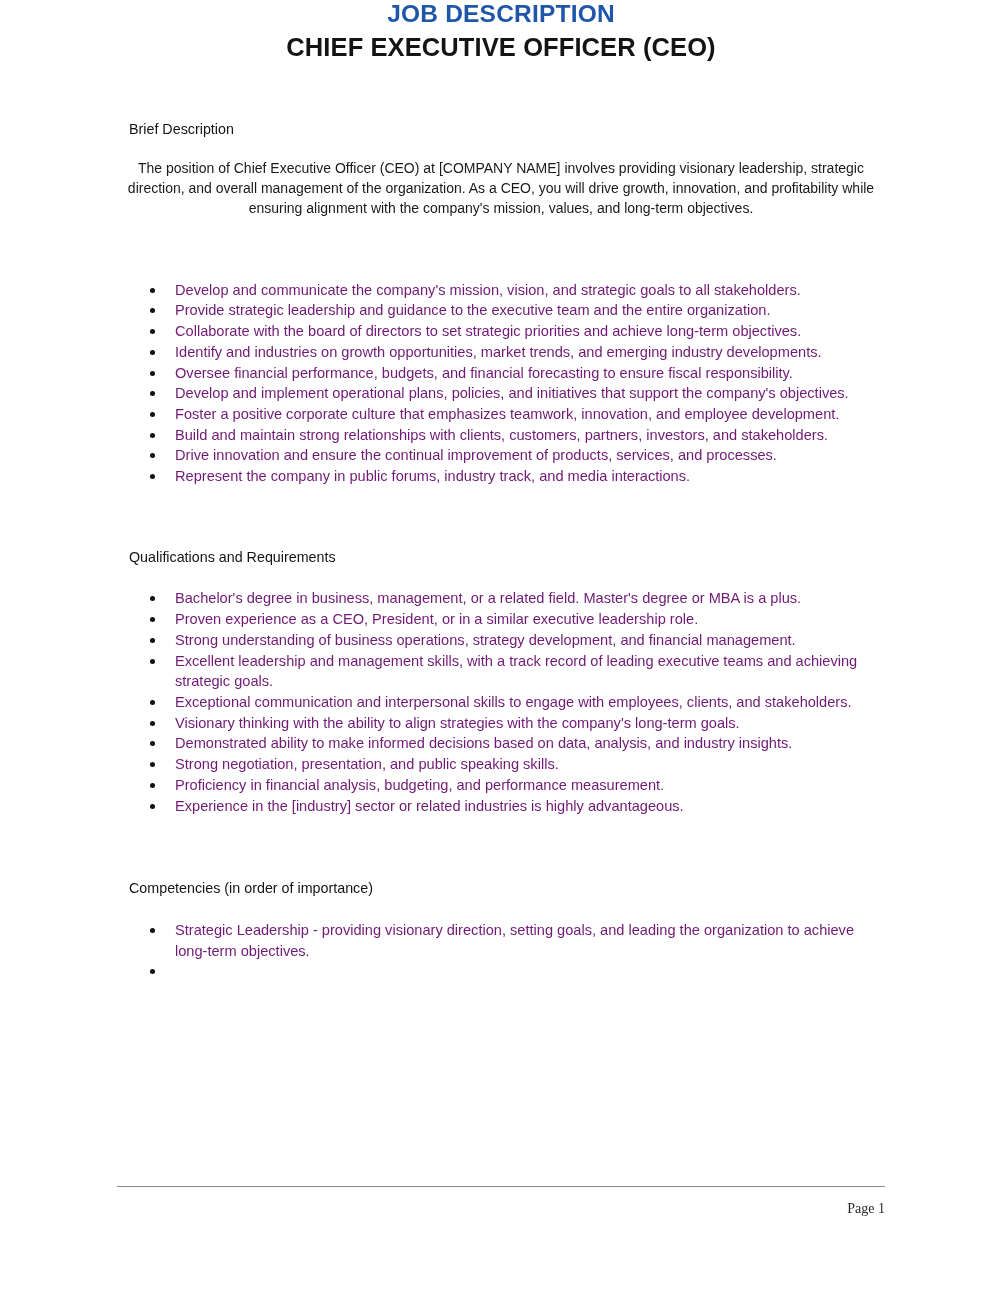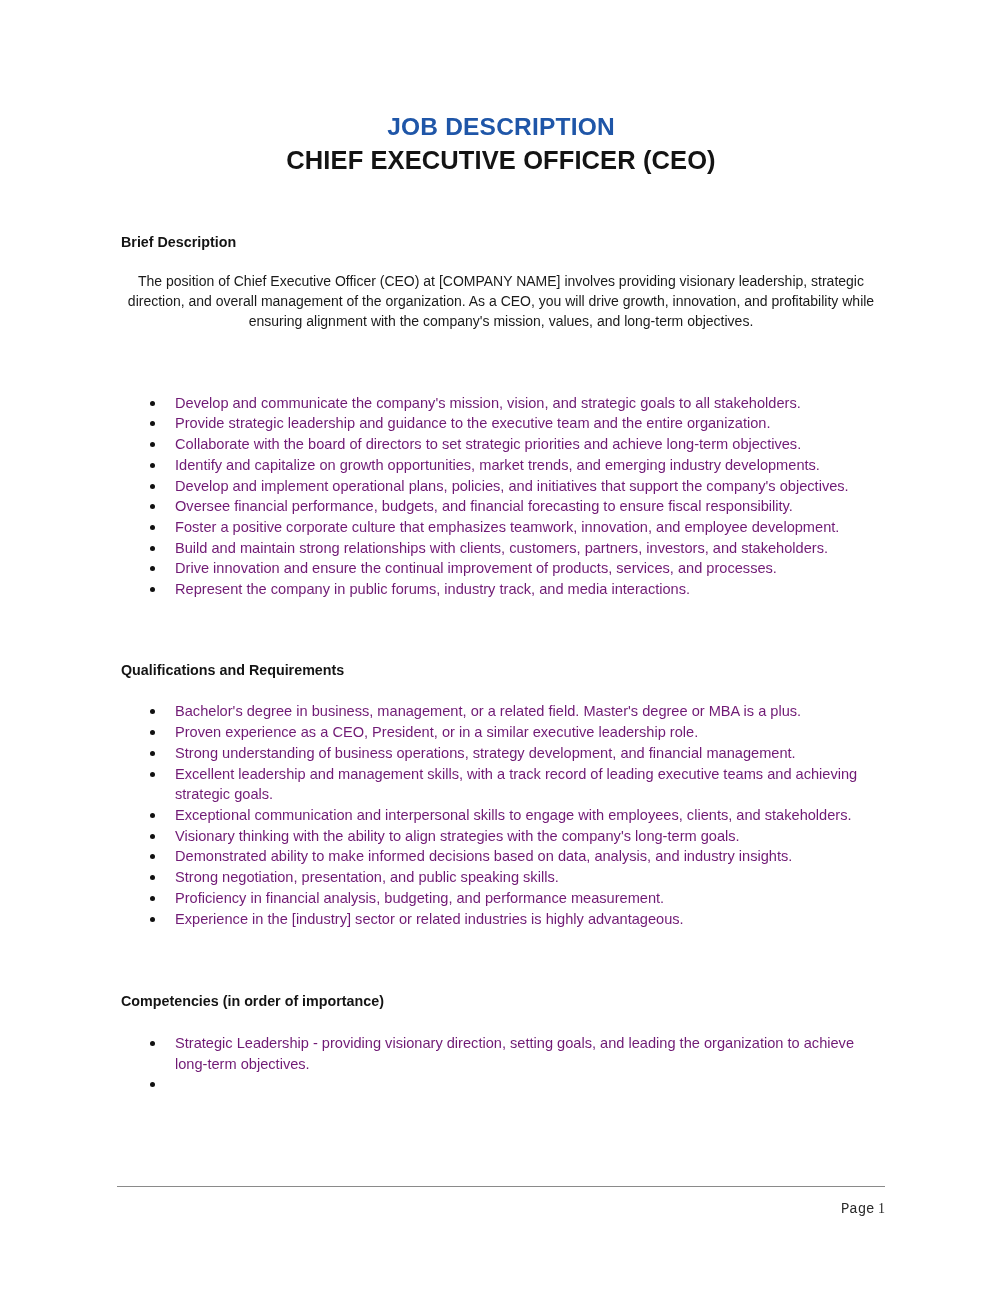--- a/index.html
+++ b/index.html
@@ -27,21 +27,20 @@
 
   .content {
     position: absolute;
     left: 117px;
     top: 0;
     width: 768px;
   }
 
   
   .title-block {
-    padding-top: 113px;
     text-align: center;
   }
   .doc-title-primary {
     font-size: 24.5px;
     font-weight: bold;
     color: #1f56a8;
     letter-spacing: 0.2px;
     line-height: 1.18;
     margin: 0;
   }
@@ -53,24 +52,24 @@
     line-height: 1.22;
     margin: 3px 0 0 0;
   }
 
   
   .section {
     margin: 0;
   }
   .section-heading {
     font-size: 14.3px;
-    font-weight: bold;
+    font-weight: normal;
     color: #141414;
     line-height: 1.3;
-    margin: 4px;
+    margin: 12px;
   }
 
   .s-brief    { margin-top: 57px; }
   .s-tasks    { margin-top: 62px; }
   .s-quals    { margin-top: 61px; }
   .s-comps    { margin-top: 63px; }
 
   
   .body-paragraph {
     font-size: 14px;
@@ -119,21 +118,21 @@
     margin: 0;
   }
   .footer-page-number {
     margin-top: 14px;
     text-align: right;
     font-size: 14px;
     color: #2a2a2a;
     font-family: "Liberation Serif", serif;
   }
   .footer-page-number .pg-label {
-    font-family: Liberation Mono, monospace;
+    font-family: Liberation Serif, serif;
   }
 </style>
 </head>
 <body>
 
 <div class="page">
 
   <div class="content">
 
     <div class="title-block">
@@ -144,23 +143,23 @@
     <div class="section s-brief">
       <div class="section-heading">Brief Description</div>
       <p class="body-paragraph">The position of Chief Executive Officer (CEO) at [COMPANY NAME] involves providing visionary leadership, strategic direction, and overall management of the organization. As a CEO, you will drive growth, innovation, and profitability while ensuring alignment with the company's mission, values, and long-term objectives.</p>
     </div>
 
     <div class="section s-tasks">
       <ul class="bullet-list">
           <li><span class="bullet-dot"></span><span>Develop and communicate the company's mission, vision, and strategic goals to all stakeholders.</span></li>
           <li><span class="bullet-dot"></span><span>Provide strategic leadership and guidance to the executive team and the entire organization.</span></li>
           <li><span class="bullet-dot"></span><span>Collaborate with the board of directors to set strategic priorities and achieve long-term objectives.</span></li>
-          <li><span class="bullet-dot"></span><span>Identify and capitalize on growth opportunities, market trends, and emerging industry developments.</span></li>
+          <li><span class="bullet-dot"></span><span>Identify and industries on growth opportunities, market trends, and emerging industry developments.</span></li>
+          <li><span class="bullet-dot"></span><span>Oversee financial performance, budgets, and financial forecasting to ensure fiscal responsibility.</span></li>
           <li><span class="bullet-dot"></span><span>Develop and implement operational plans, policies, and initiatives that support the company's objectives.</span></li>
-          <li><span class="bullet-dot"></span><span>Oversee financial performance, budgets, and financial forecasting to ensure fiscal responsibility.</span></li>
           <li><span class="bullet-dot"></span><span>Foster a positive corporate culture that emphasizes teamwork, innovation, and employee development.</span></li>
           <li><span class="bullet-dot"></span><span>Build and maintain strong relationships with clients, customers, partners, investors, and stakeholders.</span></li>
           <li><span class="bullet-dot"></span><span>Drive innovation and ensure the continual improvement of products, services, and processes.</span></li>
           <li><span class="bullet-dot"></span><span>Represent the company in public forums, industry track, and media interactions.</span></li>
         </ul>
     </div>
 
     <div class="section s-quals">
       <div class="section-heading">Qualifications and Requirements</div>
       <ul class="bullet-list">

